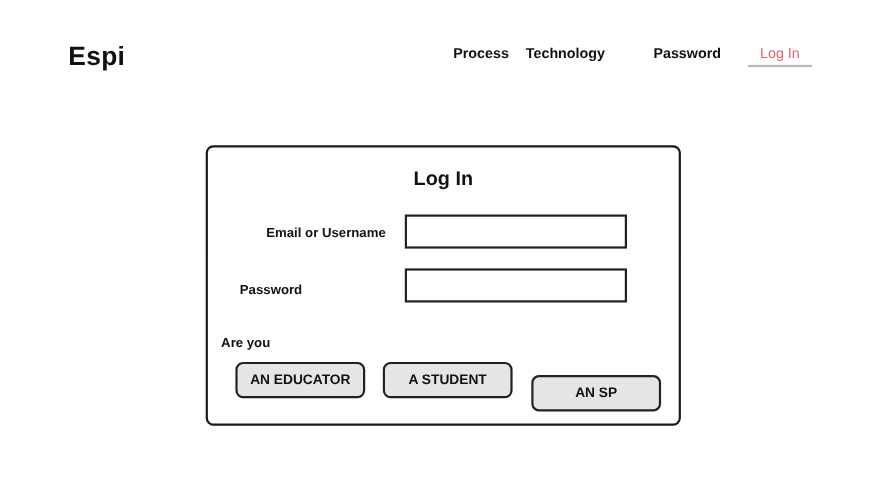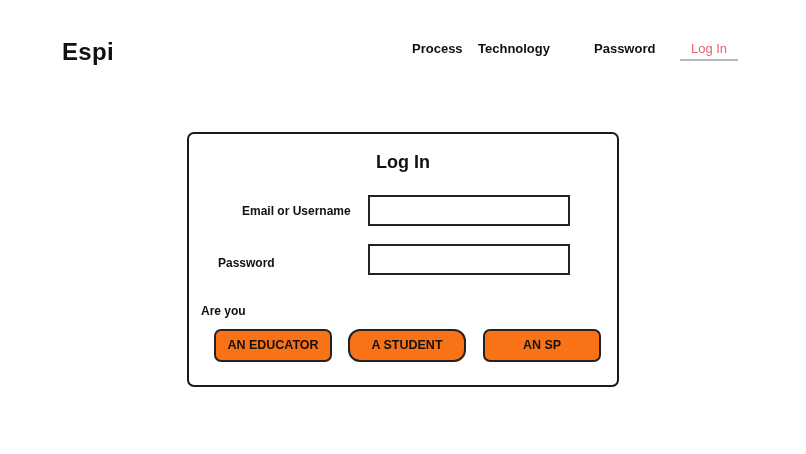--- a/index.html
+++ b/index.html
@@ -21,24 +21,24 @@
 
     .label { position: absolute; font-size: 12px; font-weight: 700; color: #111; }
     .l-email { left: 29px; top: 70px; margin-left: 24px; }
     .l-pass { left: 29px; top: 122px; }
     .l-are { left: 12px; top: 170px; }
 
     .field { position: absolute; left: 179px; width: 202px; height: 31px; border: 2px solid #222; background: #fff; font-size: 13px; padding: 0 6px; outline: none; font-family: "Liberation Sans", sans-serif; }
     .f-email { top: 61px; }
     .f-pass { top: 110px; }
 
-    .role-btn { position: absolute; top: 195px; width: 118px; height: 33px; border: 2px solid #222; border-radius: 7px; background: #f97316; font-size: 12.5px; font-weight: 700; color: #111; text-align: center; line-height: 29px; cursor: pointer; font-family: "Liberation Sans", sans-serif; }
+    .role-btn { position: absolute; top: 195px; width: 118px; height: 33px; border: 2px solid #222; border-radius: 7px; background: #e5e5e5; font-size: 12.5px; font-weight: 700; color: #111; text-align: center; line-height: 29px; cursor: pointer; font-family: "Liberation Sans", sans-serif; }
     .b0 { left: 25px; }
-    .b1 { left: 159px; border-radius: 12px; }
-    .b2 { left: 294px; }
+    .b1 { left: 159px; }
+    .b2 { left: 294px; margin-top: 12px; }
   </style>
 </head>
 <body>
 
 <div class="logo">Espi</div>
 
 <nav class="nav">
   <a class="n0">Process</a>
   <a class="n1">Technology</a>
   <a class="n2">Password</a>

